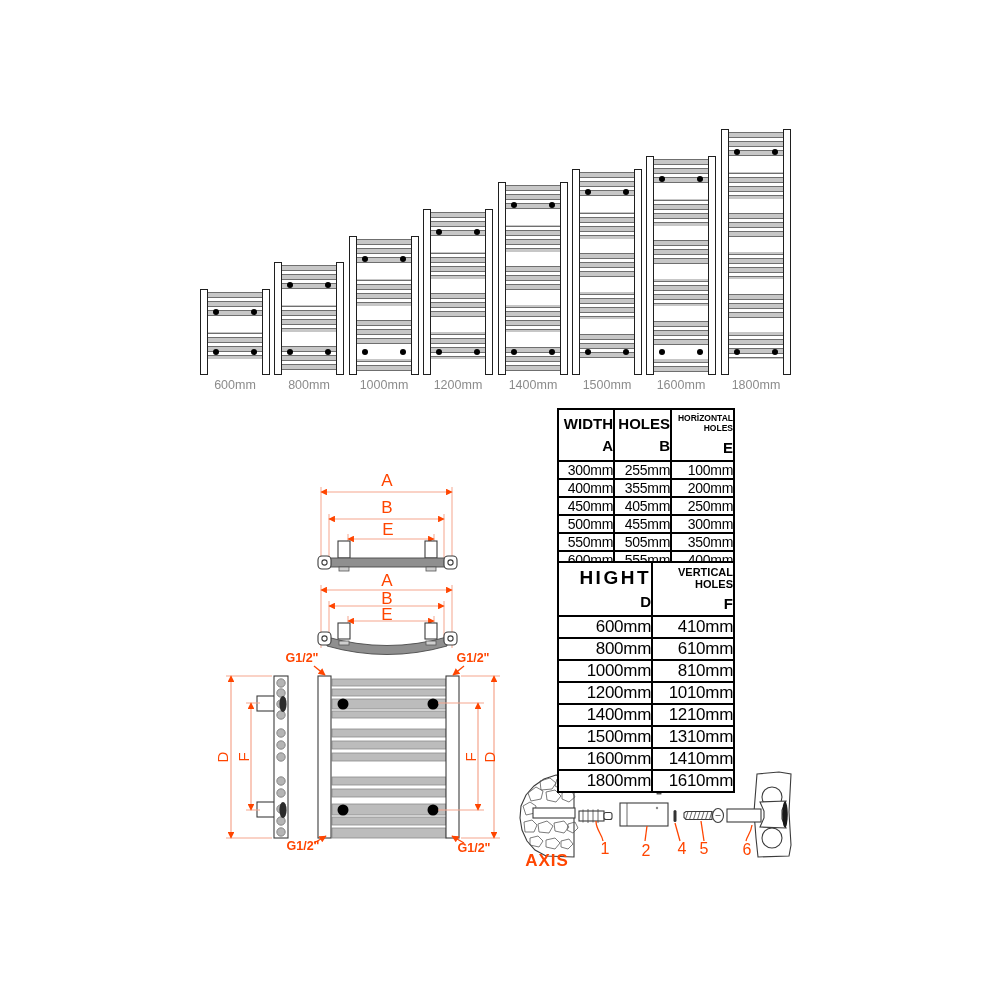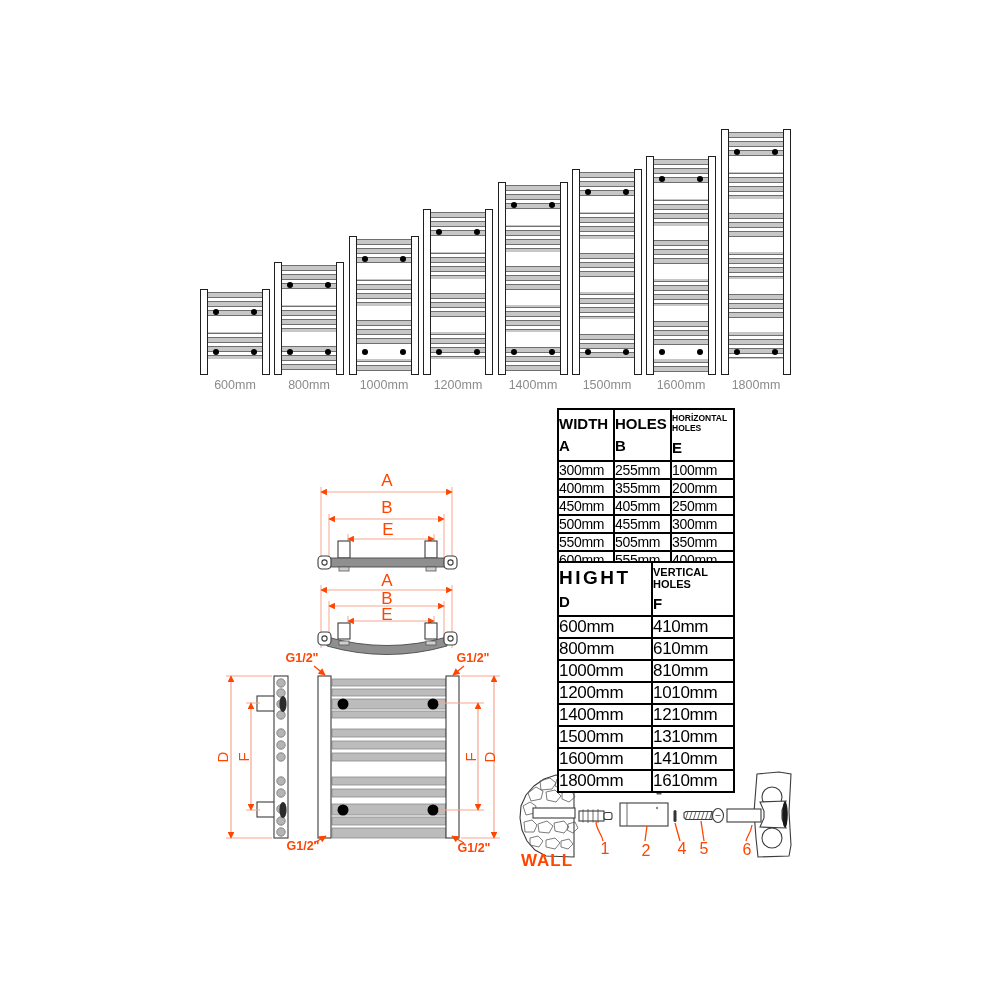--- a/index.html
+++ b/index.html
@@ -34,21 +34,21 @@
   .ldr{stroke:var(--accent);stroke-width:1.3;fill:none;}
   .ldrA{stroke:var(--accent);stroke-width:1.3;fill:none;marker-end:url(#ar);}
   .ink{stroke:#3c3c3c;stroke-width:1.1;fill:#fff;}
   .gray{stroke:#4a4a4a;stroke-width:0.9;fill:#8f8f8f;}
   .barr{stroke:#8a8a8a;stroke-width:0.8;fill:#bcbcbc;}
   .tube{stroke:#808080;stroke-width:0.9;fill:#b5b5b5;}
   .stone{stroke:#5a5a5a;stroke-width:0.8;fill:none;}
   .thin{stroke:#444;stroke-width:0.8;fill:none;}
   
   table{position:absolute;border-collapse:collapse;table-layout:fixed;background:#fff;color:#000;}
-  th,td{border:2px solid #000;padding:0;text-align:left;vertical-align:middle;overflow:hidden;}
+  th,td{border:2px solid #000;padding:0;text-align:right;vertical-align:middle;overflow:hidden;}
   #width-table{left:557px;top:408px;width:176px;}
   #width-table th{height:50px;}
   #width-table td{height:15px;font-size:14px;letter-spacing:-0.3px;}
   #height-table{left:557px;top:561px;width:176px;}
   #height-table th{height:52px;margin-top:20px;}
   #height-table td{height:19px;font-size:17px;letter-spacing:-0.3px;}
   .th-title{display:block;font-size:15px;font-weight:600;line-height:1.05;}
   .th-title-sm{display:block;font-size:8.5px;font-weight:600;line-height:1.15;}
   .th-title-md{display:block;font-size:11px;font-weight:600;line-height:1.1;}
   .th-title-lg{display:block;font-size:19px;font-weight:600;letter-spacing:2.5px;line-height:1.05;}
@@ -295,21 +295,21 @@
   <span class="lbl rot" style="left:222px;top:757px">D</span>
   <span class="lbl rot" style="left:243px;top:757px">F</span>
   <span class="lbl rot" style="left:470px;top:757px">F</span>
   <span class="lbl rot" style="left:489px;top:757px">D</span>
 
   <span class="lbl g-lbl" style="left:302px;top:658px">G1/2"</span>
   <span class="lbl g-lbl" style="left:473px;top:658px">G1/2"</span>
   <span class="lbl g-lbl" style="left:303px;top:846px">G1/2"</span>
   <span class="lbl g-lbl" style="left:474px;top:848px">G1/2"</span>
 
-  <span class="lbl wall-lbl" style="left:547px;top:861px">WALL</span>
+  <span class="lbl wall-lbl" style="left:547px;top:861px">AXIS</span>
   <span class="lbl part-lbl" style="left:605px;top:849px">1</span>
   <span class="lbl part-lbl" style="left:646px;top:851px">2</span>
   <span class="lbl part-lbl" style="left:668px;top:781px">3</span>
   <span class="lbl part-lbl" style="left:682px;top:849px">4</span>
   <span class="lbl part-lbl" style="left:704px;top:849px">5</span>
   <span class="lbl part-lbl" style="left:747px;top:850px">6</span>
 
   <table id="width-table">
     <colgroup>
         <col style="width:56px">

